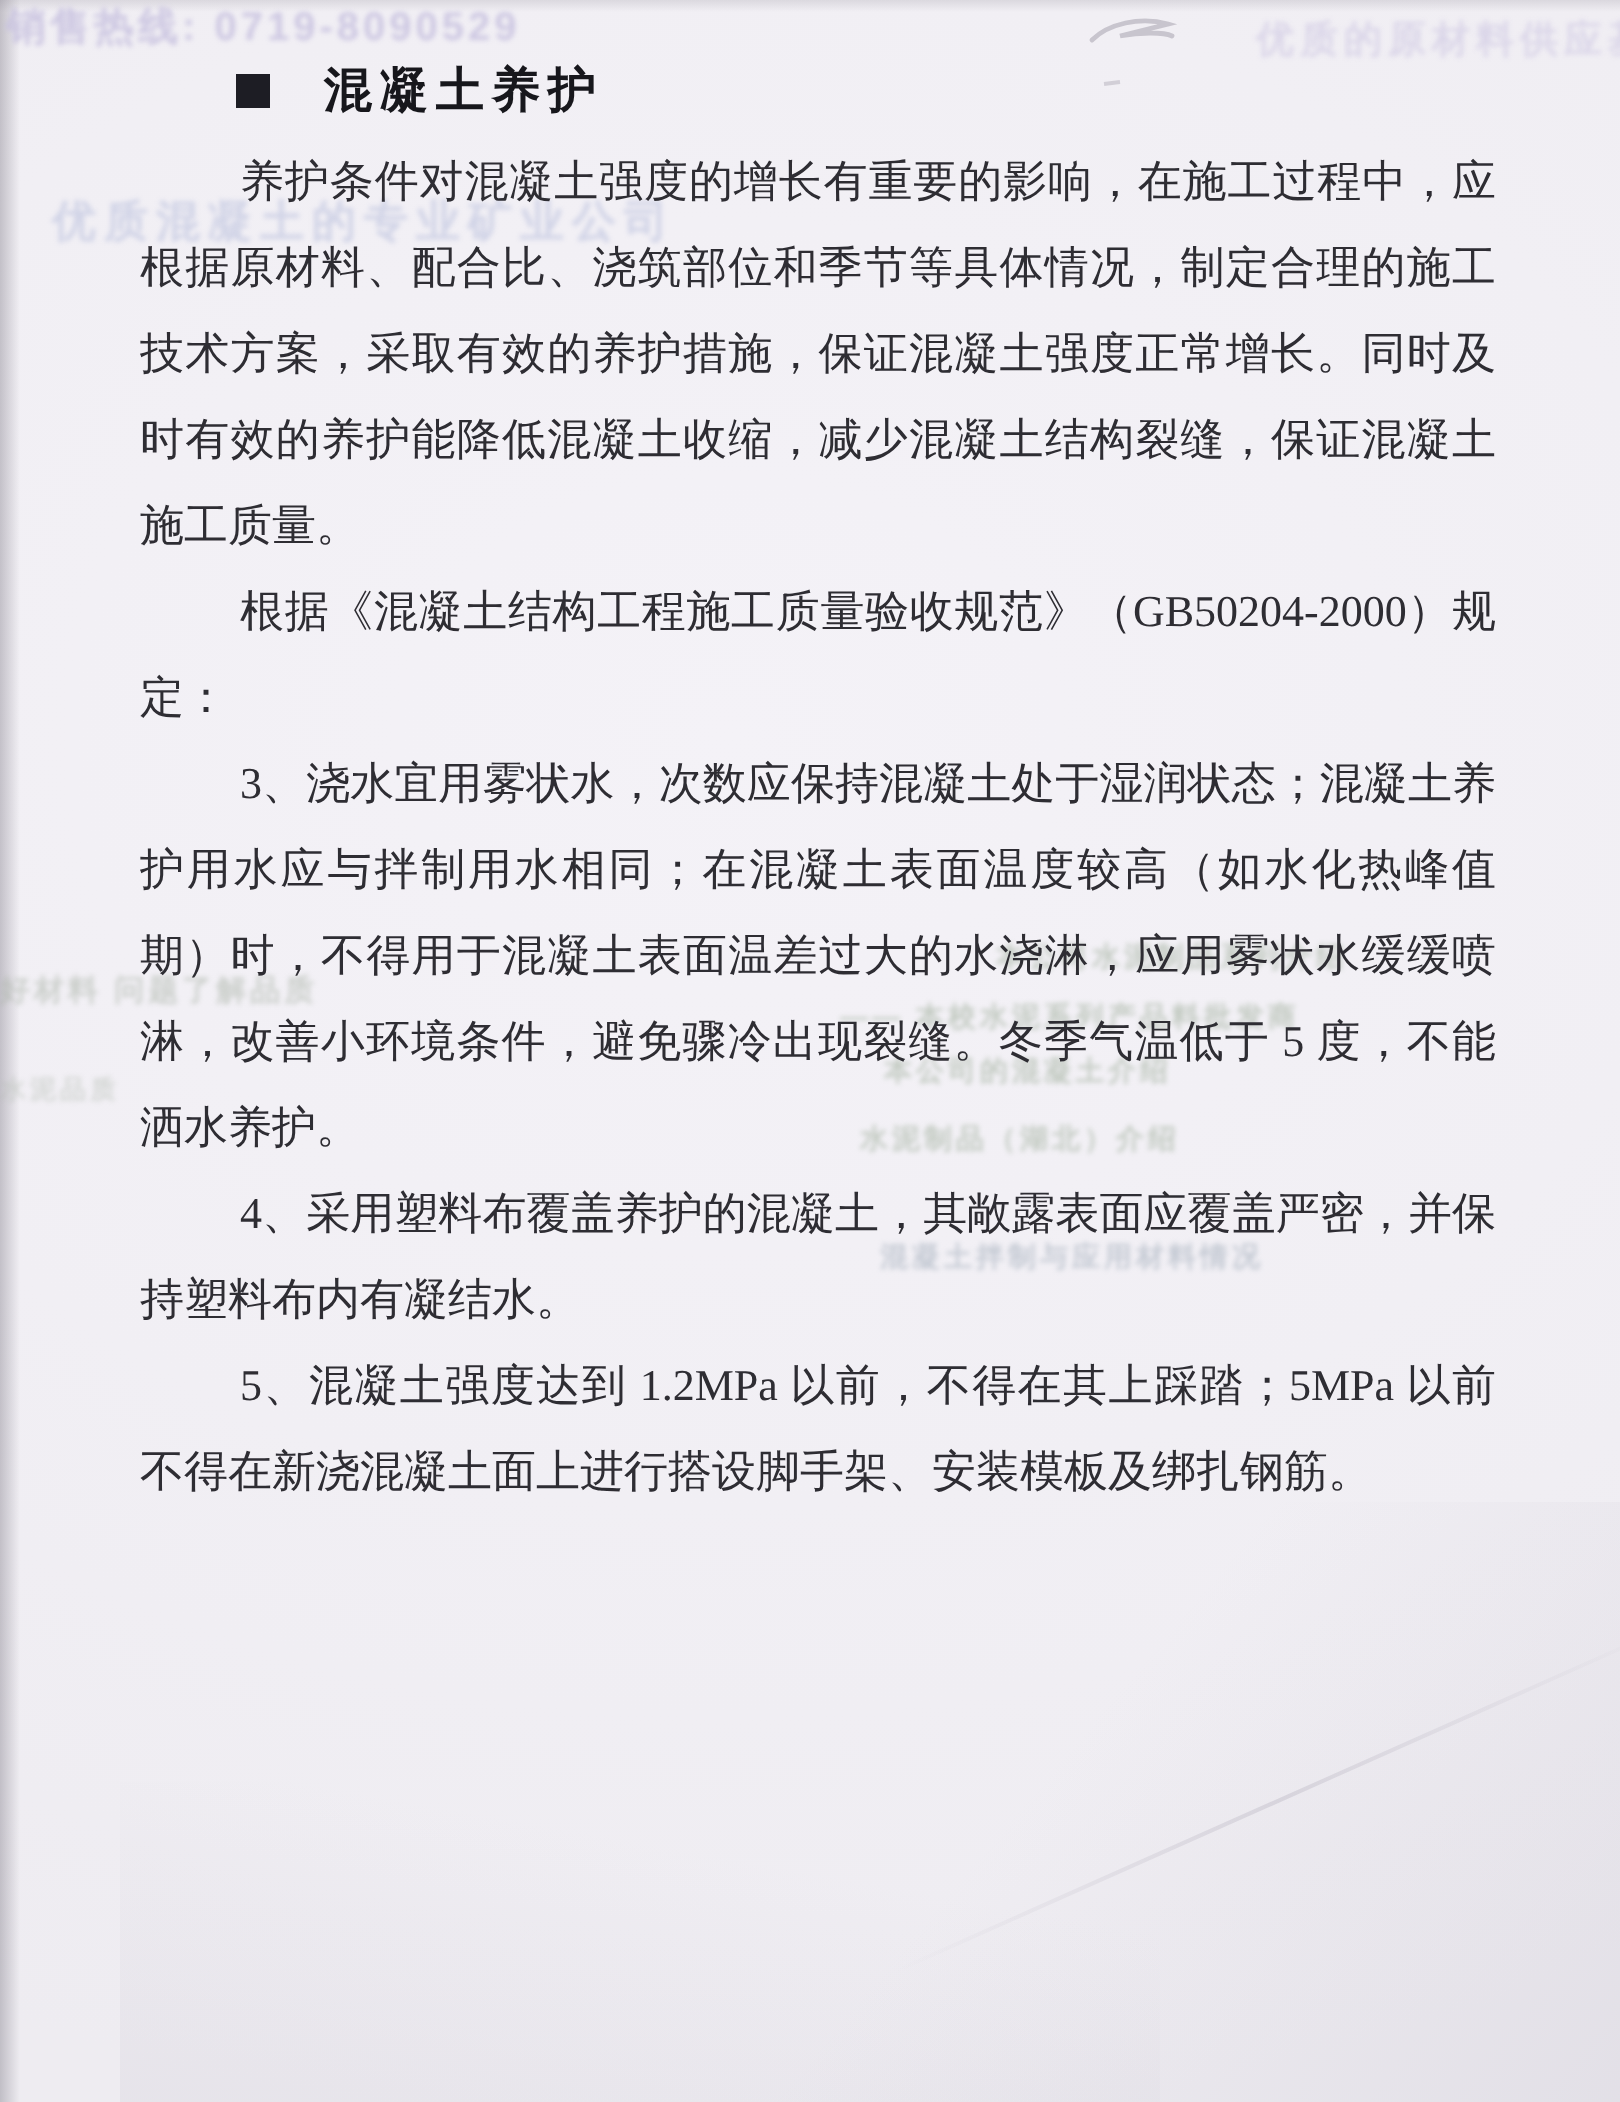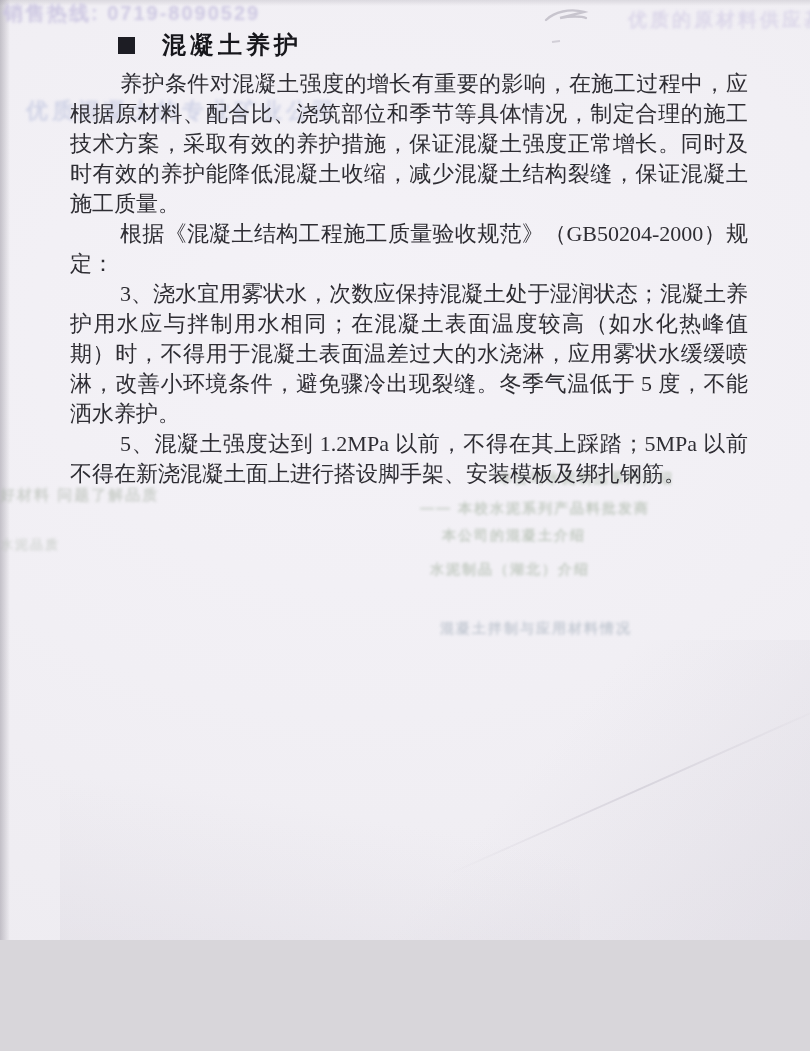--- a/index.html
+++ b/index.html
@@ -2,21 +2,21 @@
 <html><head>
 <meta charset="utf-8">
 <style>
   html,body{margin:0;padding:0;}
   body{
     font-family:"Liberation Serif","DejaVu Serif",serif;
     background:#d8d6da;
   }
   #page{
     position:relative;
-    width:810px;height:940px;
+    width:810px;height:1051px;
     margin:0 auto;
     overflow:hidden;
     background:
       radial-gradient(ellipse 900px 700px at 45% 35%, #f4f2f7 0%, #f1eff4 55%, #eeecf1 100%);
     color:#2e2d33;
   }
   
   .edge-shadow-left{
     position:absolute;left:0;top:0;width:10px;height:1051px;
     background:linear-gradient(90deg, rgba(120,116,128,.38), rgba(120,116,128,0));
@@ -68,21 +68,21 @@
     position:absolute;left:118px;top:30px;width:600px;height:30px;
     display:flex;align-items:center;
     font-weight:bold;color:#17171c;font-size:24px;letter-spacing:4px;
   }
   .heading-bullet{
     width:17px;height:17px;background:#1d1d24;display:inline-block;
     margin-right:27px;flex:0 0 auto;
   }
   .doc-body{
     position:absolute;left:70px;top:69px;width:678px;
-    font-size:22px;line-height:30px;
+    font-size:22px;line-height:43px;
     text-align:justify;
     color:#2e2d33;
   }
   .doc-body p{
     margin:0;padding:0;
     text-indent:50px;
   }
 </style>
 </head>
 <body>
@@ -113,16 +113,17 @@
 
   <div class="doc-heading">
     <span class="heading-bullet"></span>
     <span>混凝土养护</span>
   </div>
 
   <div class="doc-body">
     <p>养护条件对混凝土强度的增长有重要的影响，在施工过程中，应根据原材料、配合比、浇筑部位和季节等具体情况，制定合理的施工技术方案，采取有效的养护措施，保证混凝土强度正常增长。同时及时有效的养护能降低混凝土收缩，减少混凝土结构裂缝，保证混凝土施工质量。</p>
     <p>根据《混凝土结构工程施工质量验收规范》（GB50204-2000）规定：</p>
     <p>3、浇水宜用雾状水，次数应保持混凝土处于湿润状态；混凝土养护用水应与拌制用水相同；在混凝土表面温度较高（如水化热峰值期）时，不得用于混凝土表面温差过大的水浇淋，应用雾状水缓缓喷淋，改善小环境条件，避免骤冷出现裂缝。冬季气温低于 5 度，不能洒水养护。</p>
+    <p>4、采用塑料布覆盖养护的混凝土，其敞露表面应覆盖严密，并保持塑料布内有凝结水。</p>
     <p>5、混凝土强度达到 1.2MPa 以前，不得在其上踩踏；5MPa 以前不得在新浇混凝土面上进行搭设脚手架、安装模板及绑扎钢筋。</p>
   </div>
 
 </div>
 
 </body></html>

